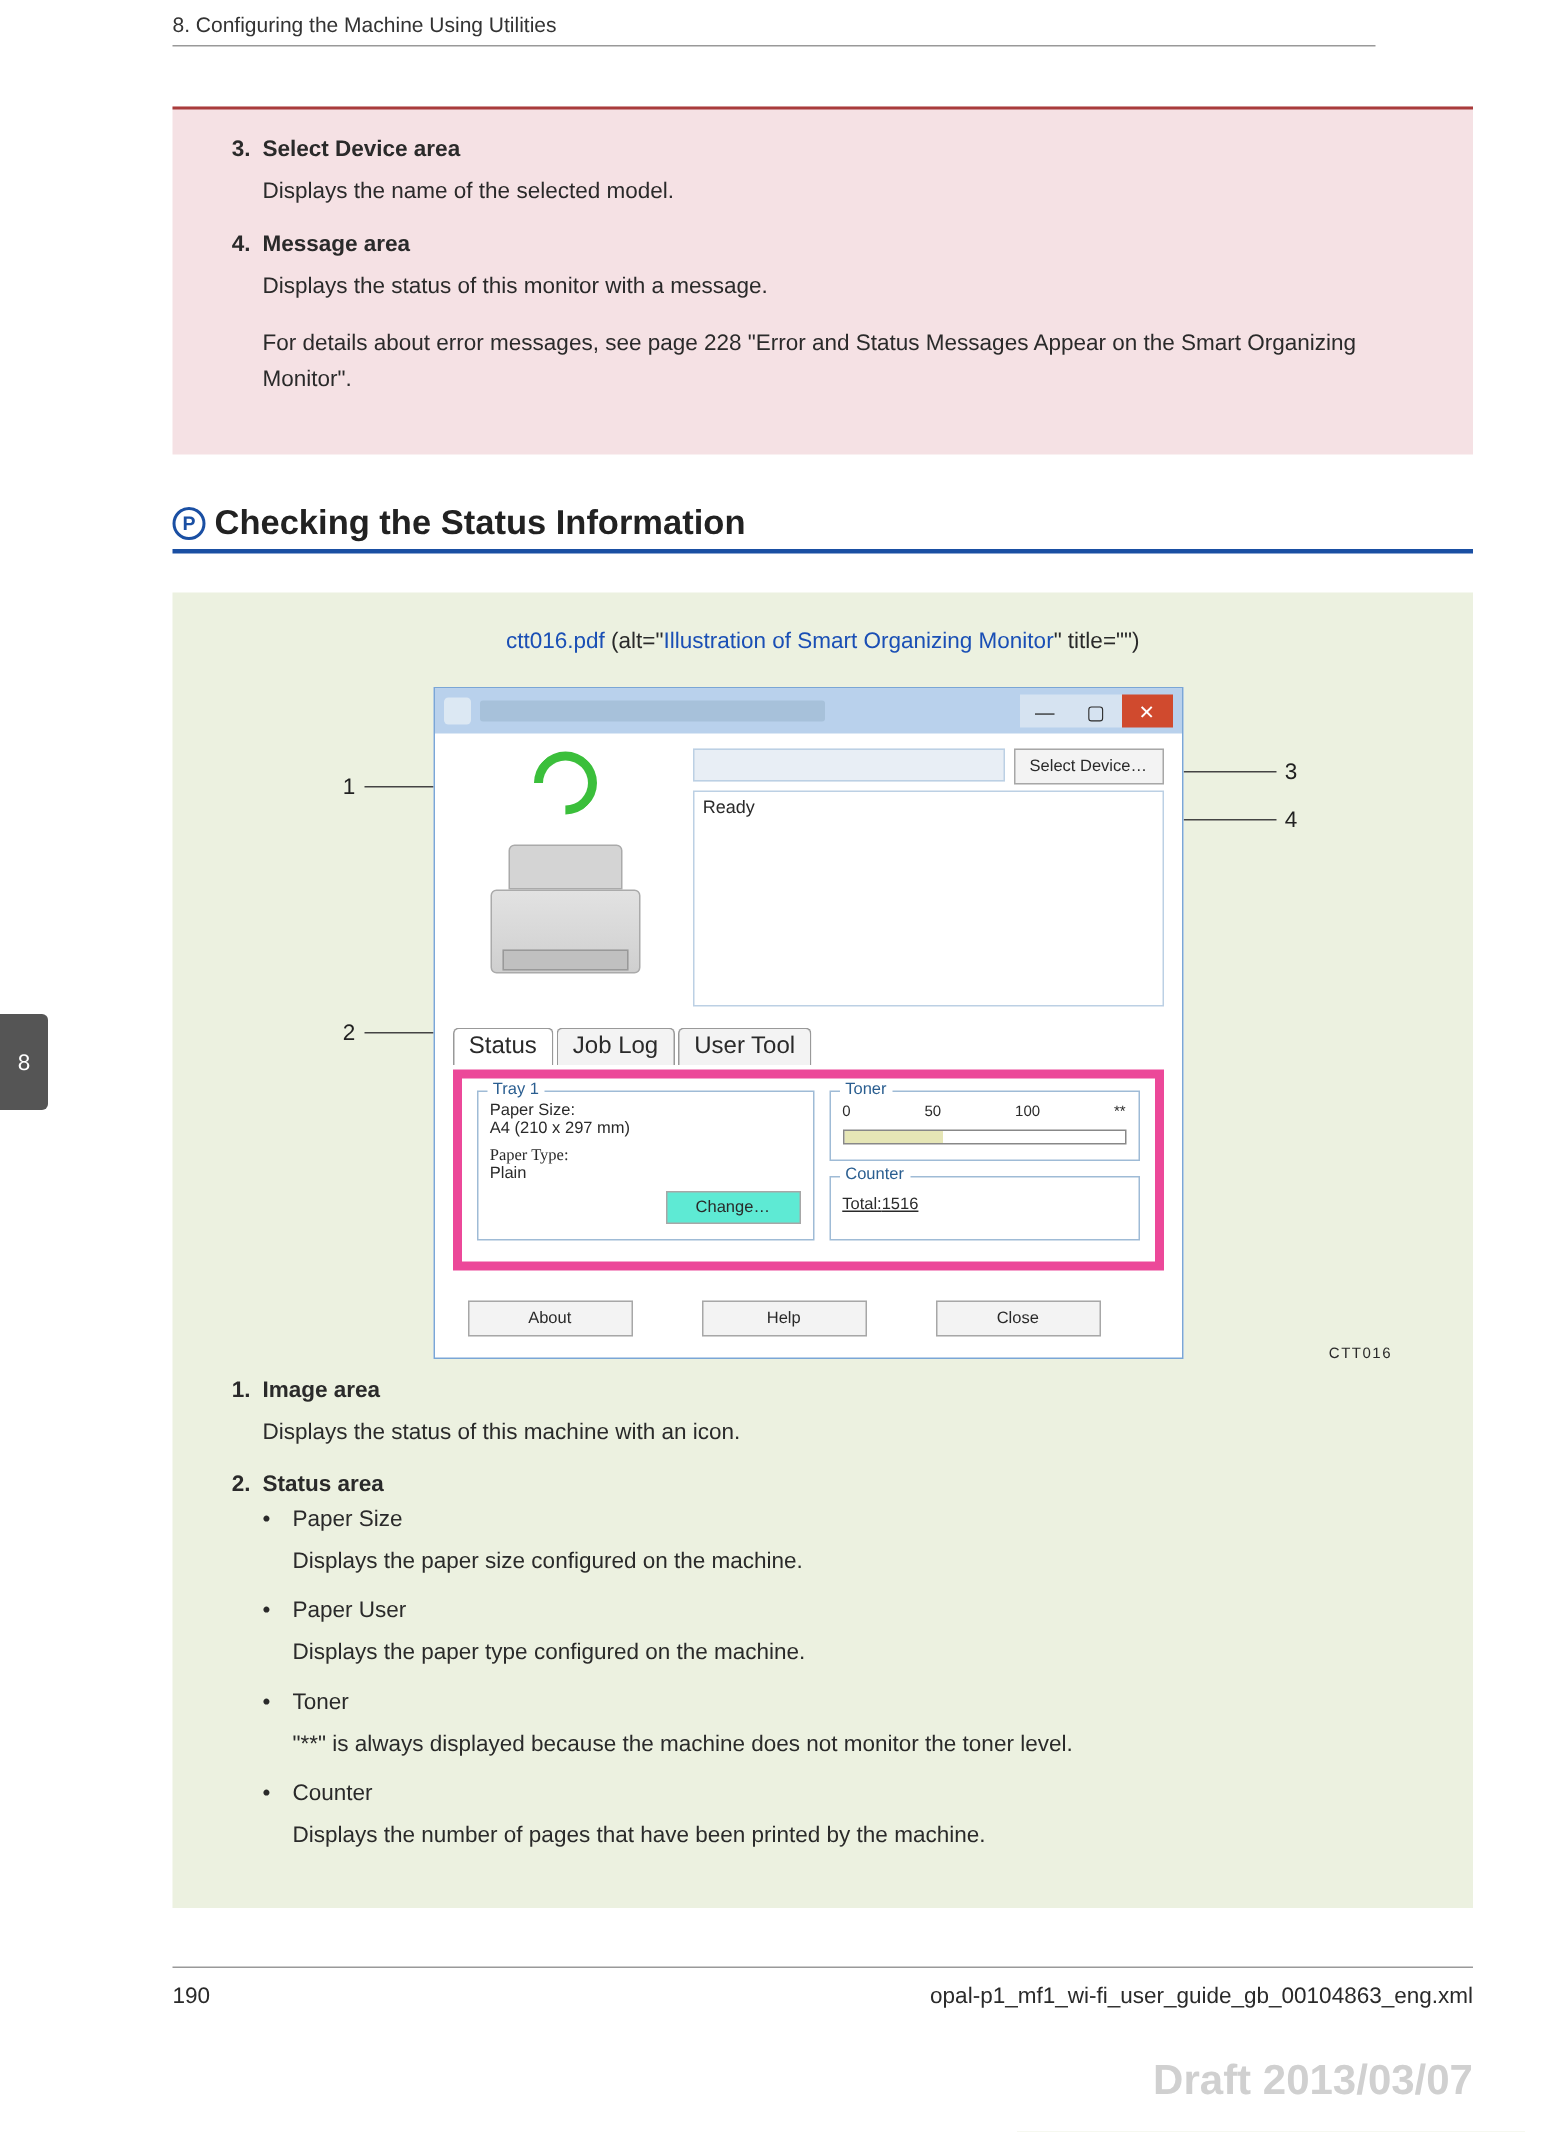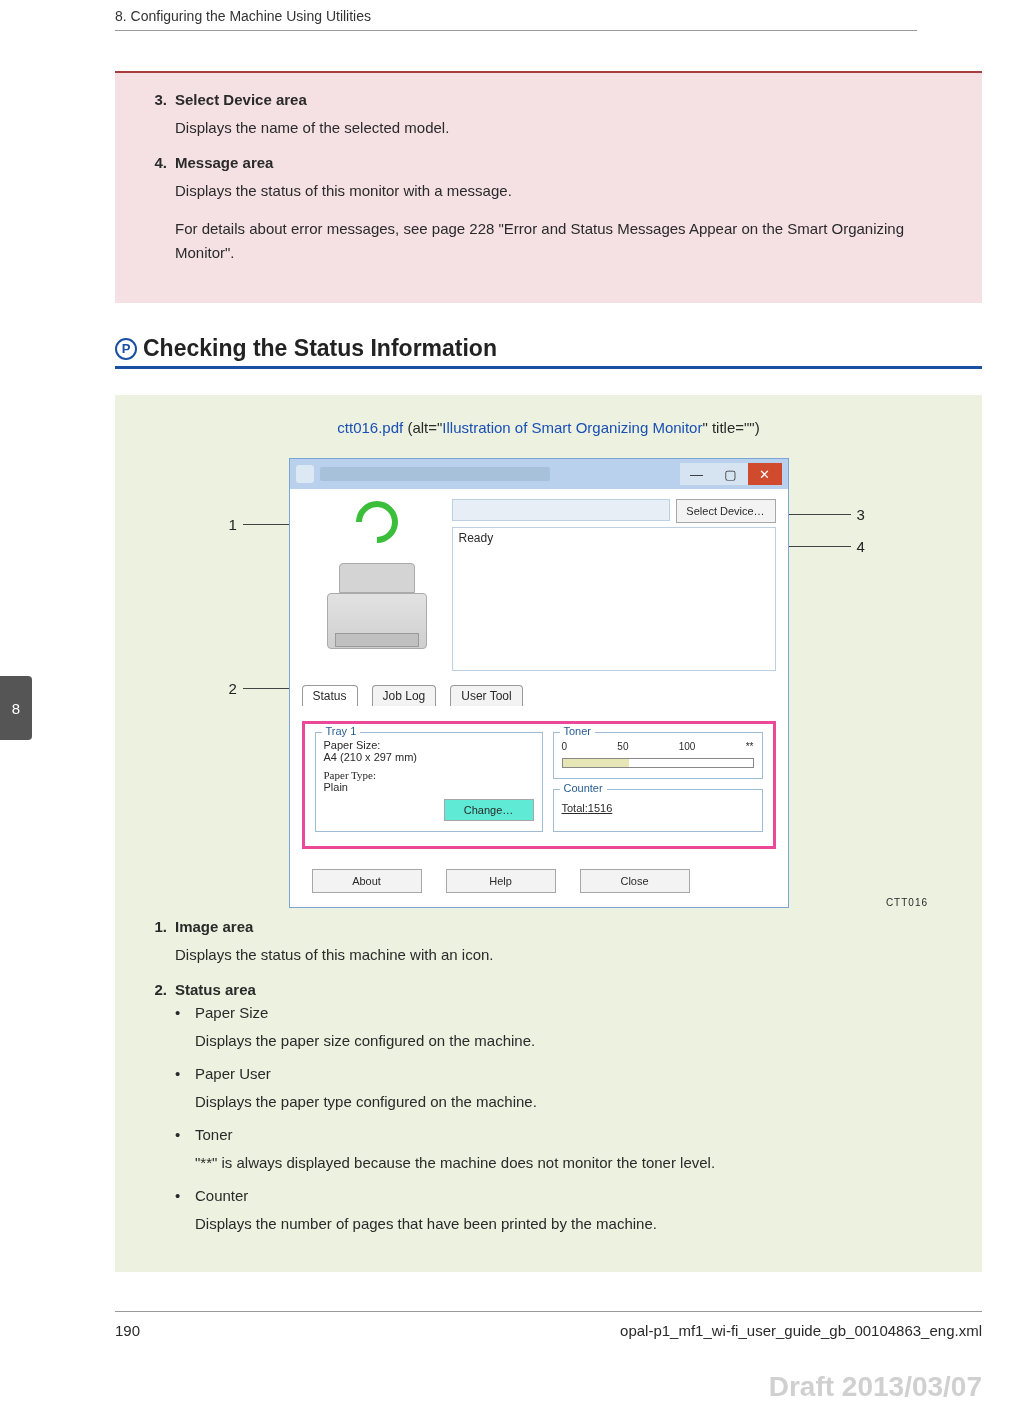--- a/index.html
+++ b/index.html
@@ -116,20 +116,21 @@
     }
     .win-ctrls { display: flex; gap: 0; }
     .win-btn {
       width: 34px; height: 22px; display: flex; align-items: center; justify-content: center;
       background: #d6e3f1; font-size: 13px;
     }
     .win-btn.close { background: #d04a2e; color: #fff; }
     .win-top-panel {
       display: flex;
       padding: 10px 12px;
+      gap: 10px;
     }
     .img-panel {
       width: 150px; height: 165px;
       background: #fff;
     }
     .status-ring {
       width: 42px; height: 42px; border: 6px solid #3bbf3b; border-left-color: transparent;
       border-radius: 50%; margin: 2px auto 8px auto;
       transform: rotate(-45deg);
     }
@@ -156,50 +157,50 @@
     .field-ready {
       border: 1px solid #bcd0e4; padding: 3px 6px; font-size: 12px; height: 144px;
     }
     .select-device {
       width: 100px; height: 24px; font-size: 11px; background: #f3f3f3;
       border: 1px solid #a7a7a7; display: inline-flex; align-items: center; justify-content: center;
     }
     .top-row-1 { display: flex; gap: 6px; align-items: stretch; }
     .top-row-1 .field-blur { flex: 1; }
     .tabs {
-      display: flex; gap: 12px; margin: 4px 12px 16px 12px; font-size: 12px;
+      display: flex; gap: 0; margin: 4px 12px 4px 12px; font-size: 16px;
     }
     .tab {
       padding: 3px 10px; border: 1px solid #999; border-bottom: none; background: #f3f3f3;
       border-radius: 4px 4px 0 0; margin-right: 2px;
     }
     .tab.active { background: #fff; position: relative; z-index: 2; }
     .tab-area {
-      margin: 0 12px 12px 12px; border: 3px solid #ec4899; padding: 8px 10px 14px 10px;
+      margin: 0 12px 12px 12px; border: 6px solid #ec4899; padding: 8px 10px 14px 10px;
       display: flex; gap: 10px; margin-top: -1px; background: #fff;
     }
     .fieldset {
       border: 1px solid #9fbbd6; padding: 6px 8px 10px 8px; font-size: 11px; flex: 1;
       position: relative;
     }
     .fieldset-title {
       position: absolute; top: -8px; left: 6px; background: #fff; padding: 0 4px; font-size: 11px; color: #2a5e90;
     }
     .small-btn {
       width: 90px; height: 22px; font-size: 11px; background: #5eead4; border: 1px solid #a7a7a7;
       display: inline-flex; align-items: center; justify-content: center; margin-top: 6px; float: right;
     }
     .toner-bar {
       height: 10px; border: 1px solid #888; margin-top: 6px;
       background: linear-gradient(to right, #e6e6b6 0 35%, #fff 35% 100%);
     }
     .toner-scale { display: flex; justify-content: space-between; font-size: 10px; margin-top: 2px; }
     .counter-row { display: flex; margin-top: 6px; text-decoration: underline; }
     .bottom-buttons {
-      display: flex; gap: 24px; justify-content: flex-start; padding: 8px 12px 14px 22px;
+      display: flex; gap: 46px; justify-content: flex-start; padding: 8px 12px 14px 22px;
     }
     .bottom-btn {
       width: 110px; height: 24px; font-size: 11px; background: #f3f3f3; border: 1px solid #a7a7a7;
       display: inline-flex; align-items: center; justify-content: center;
     }
     .callout {
       position: absolute; font-size: 15px; color: #222; display: flex; align-items: center;
     }
     .callout .line { height: 1px; background: #444; display: inline-block; }
     .callout.left .num { margin-right: 6px; }

